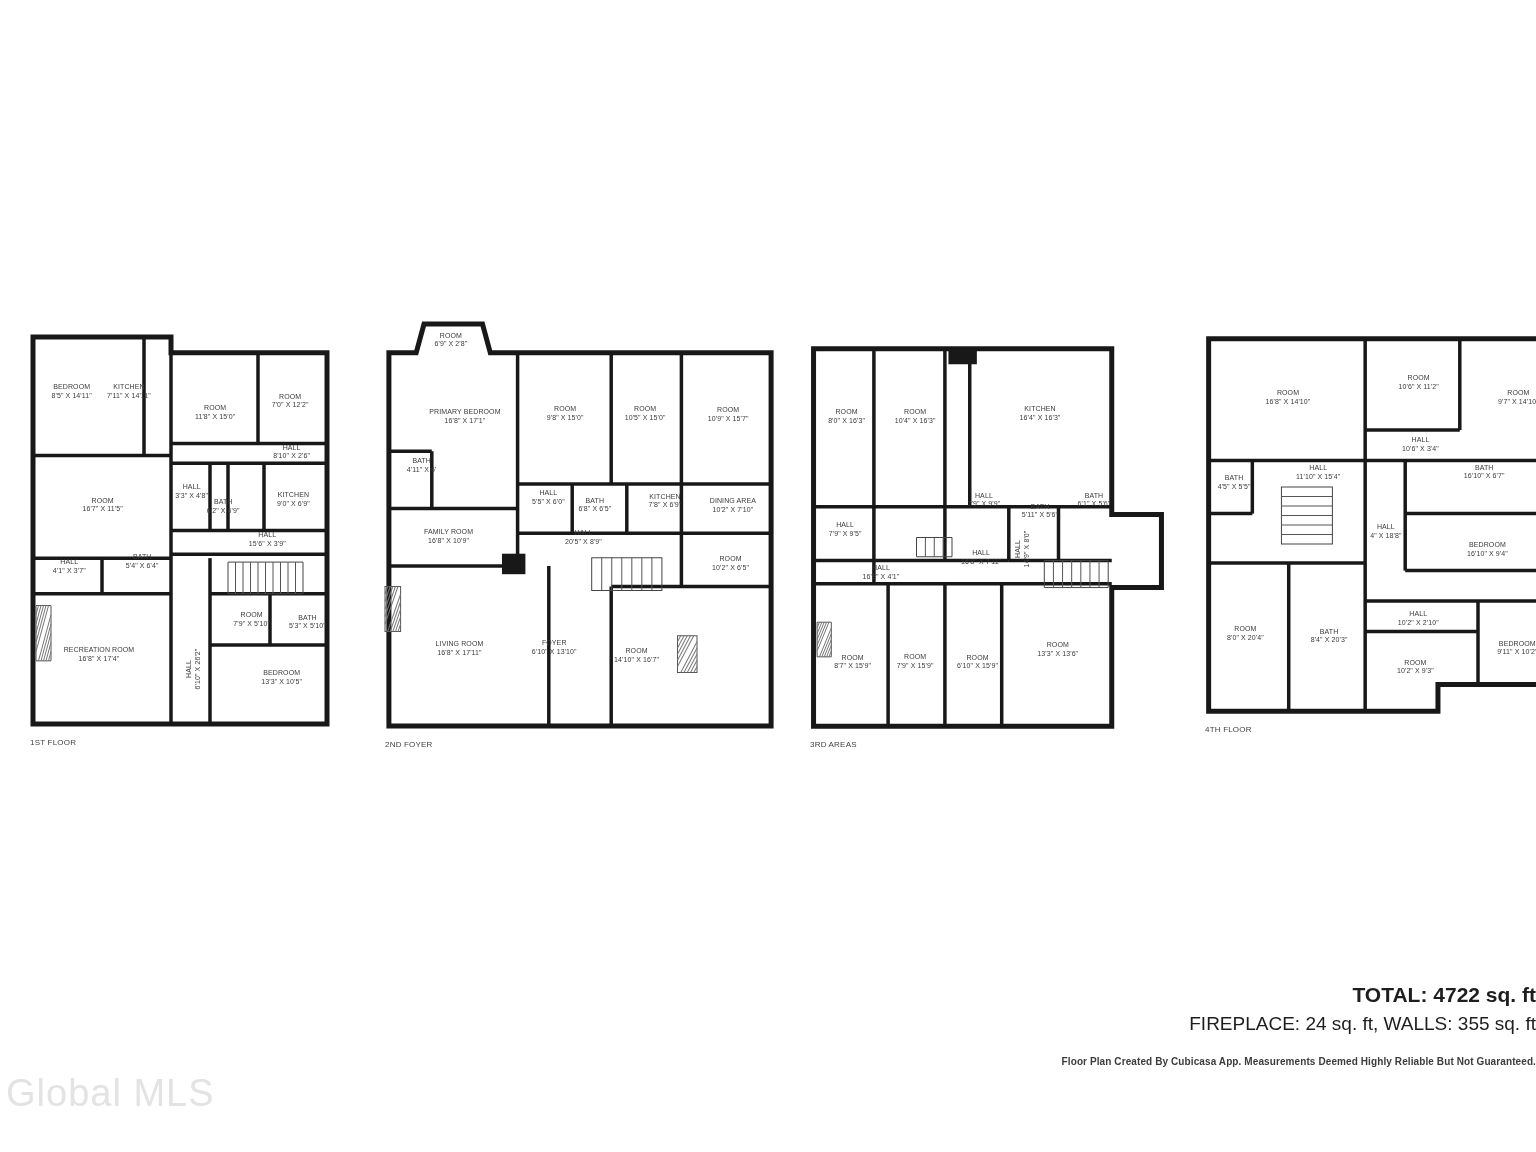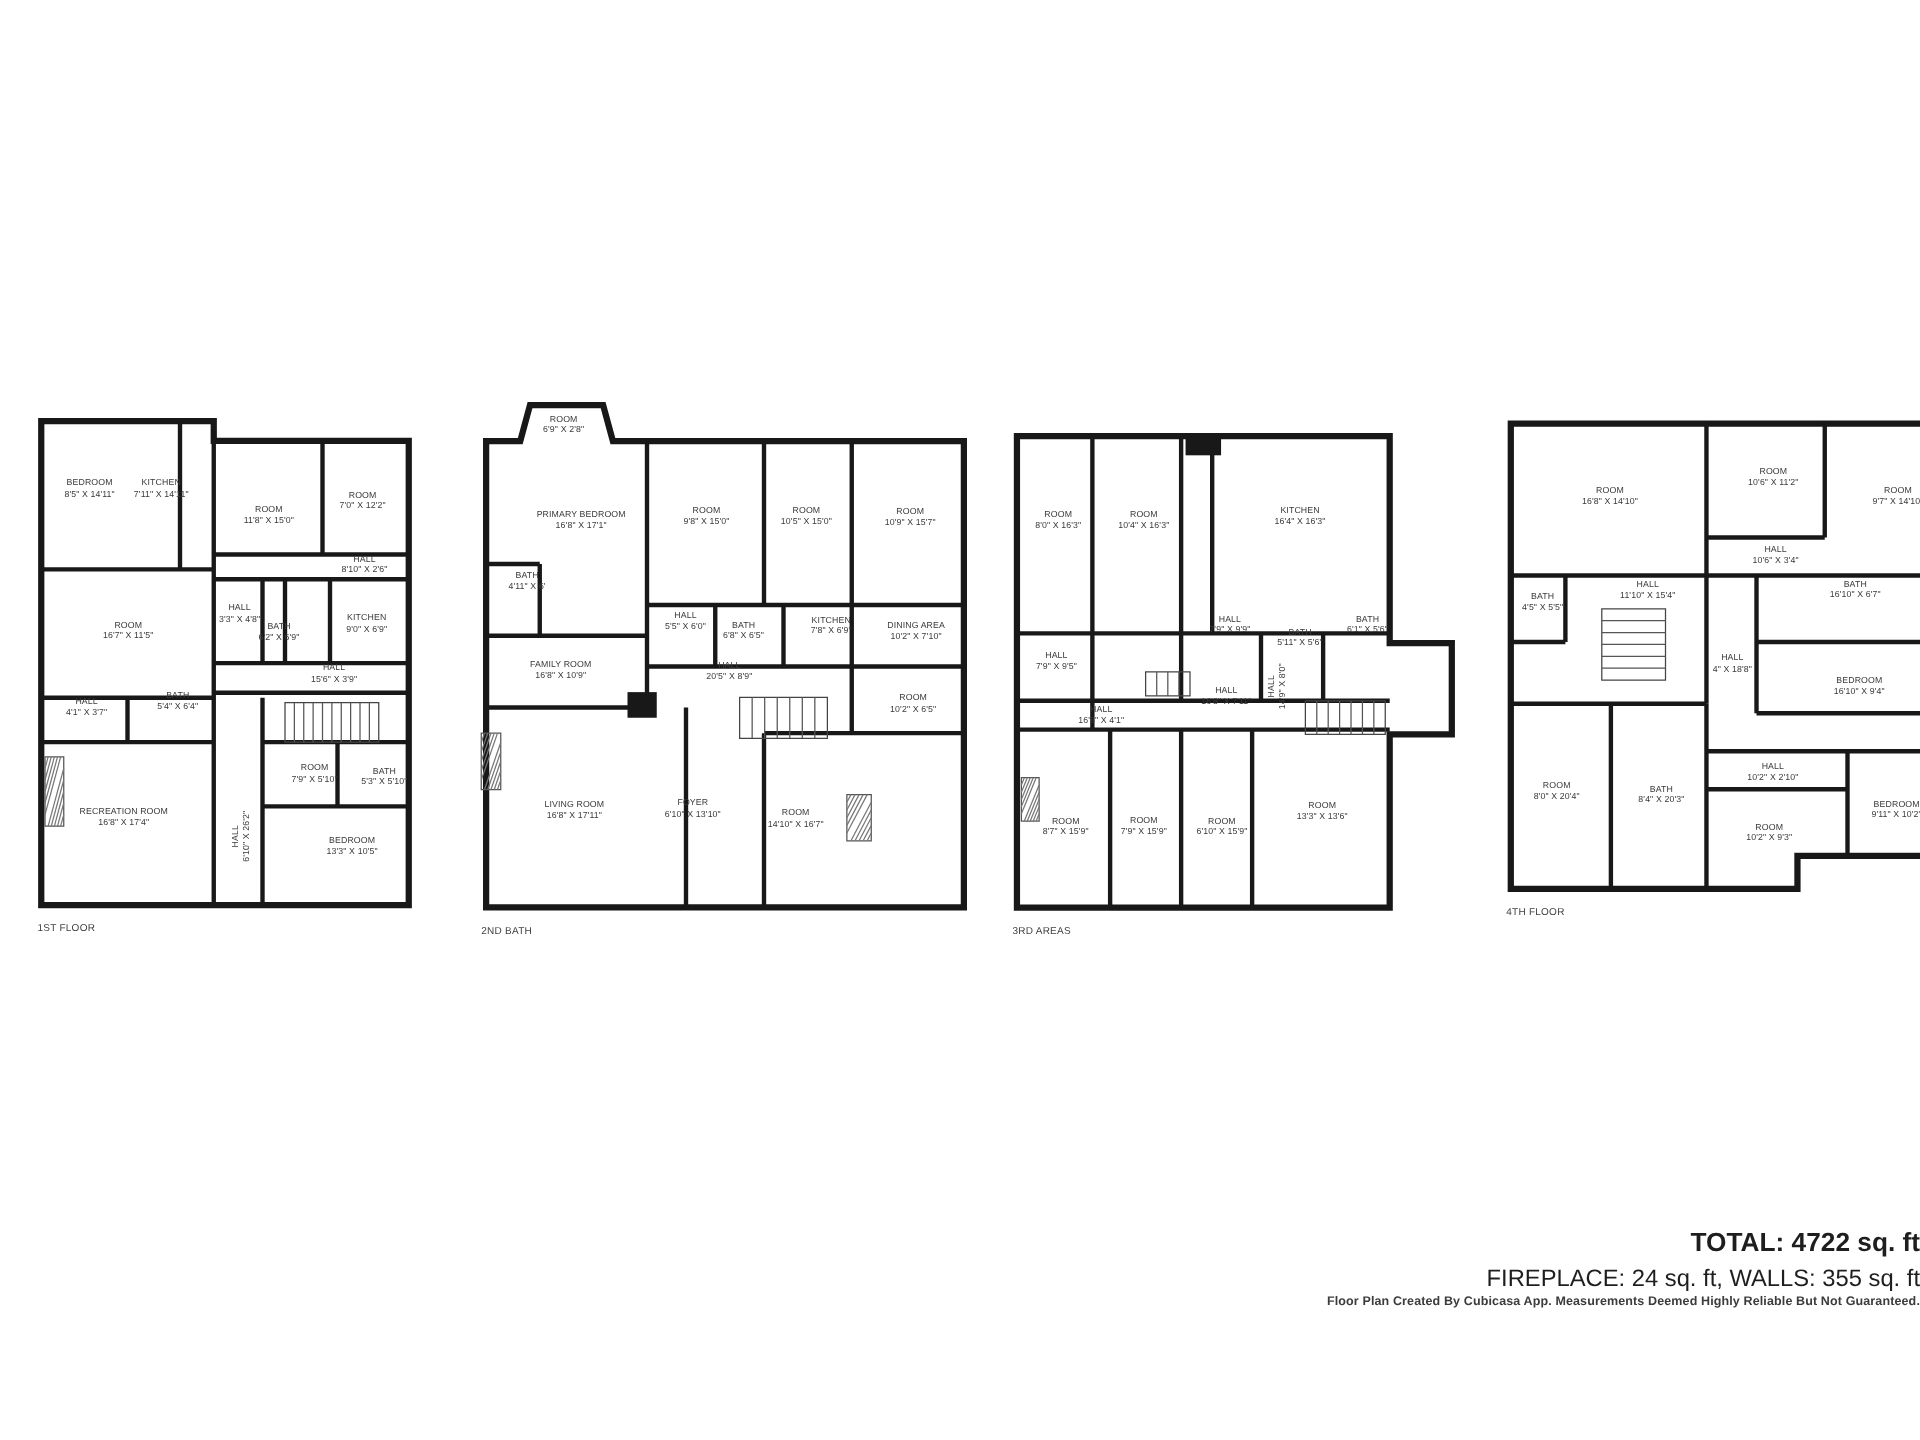--- a/index.html
+++ b/index.html
@@ -11,21 +11,21 @@
   .room{position:absolute;transform:translate(-50%,-50%);text-align:center;
         font-size:7px;line-height:1.25;color:#3a3a3a;white-space:nowrap;
         background:rgba(255,255,255,0.0);letter-spacing:.1px;}
   .room.rot{transform:translate(-50%,-50%) rotate(-90deg);}
   .room .rname{display:block;}
   .room .rdims{display:block;}
   .floor-caption{position:absolute;left:0;bottom:-19px;font-size:8px;color:#3f3f3f;letter-spacing:.2px;}
   .summary{position:absolute;left:0;top:983px;width:100%;text-align:right;color:#1e1e1e;}
   .summary .total{font-size:21px;font-weight:bold;margin-bottom:5px;}
   .summary .line{font-size:19px;line-height:24px;}
-  .summary .disclaimer{font-size:10px;font-weight:bold;color:#3c3c3c;letter-spacing:.1px;}
+  .summary .disclaimer{font-size:10px;font-weight:bold;color:#3c3c3c;margin-top:20px;letter-spacing:.1px;}
   .watermark{position:absolute;left:6px;top:1072px;font-size:38px;color:#e3e3e3;
              letter-spacing:1px;font-weight:400;}
 </style>
 </head>
 <body>
 
 <div class="canvas">
   <div id="floors">
       <div class="floor" style="left: 30px; top: 333px; width: 300px; height: 395px;">
         <svg viewBox="0 0 100 100" preserveAspectRatio="none">
@@ -247,21 +247,21 @@
           <span class="rdims">16'8" X 17'11"</span>
         </div>
         <div class="room" style="left: 43.4%; top: 80.1%;">
           <span class="rname">FOYER</span>
           <span class="rdims">6'10" X 13'10"</span>
         </div>
         <div class="room" style="left: 64.5%; top: 82%;">
           <span class="rname">ROOM</span>
           <span class="rdims">14'10" X 16'7"</span>
         </div>
-        <div class="floor-caption">2ND BATH</div>
+        <div class="floor-caption">2ND FOYER</div>
       </div>
       <div class="floor" style="left: 810px; top: 345px; width: 355px; height: 385px;">
         <svg viewBox="0 0 100 100" preserveAspectRatio="none">
           <polygon points="1,1 85,1 85,44 99,44 99,63 85,63 85,99 1,99" fill="#ffffff" stroke="#181818" stroke-width="5" vector-effect="non-scaling-stroke"></polygon>
           <line x1="18" y1="1" x2="18" y2="42" stroke="#181818" stroke-width="3.5" vector-effect="non-scaling-stroke"></line>
           <line x1="38" y1="1" x2="38" y2="42" stroke="#181818" stroke-width="3.5" vector-effect="non-scaling-stroke"></line>
           <line x1="45" y1="1" x2="45" y2="42" stroke="#181818" stroke-width="3.5" vector-effect="non-scaling-stroke"></line>
           <line x1="1" y1="42" x2="85" y2="42" stroke="#181818" stroke-width="3.5" vector-effect="non-scaling-stroke"></line>
           <line x1="56" y1="42" x2="56" y2="56" stroke="#181818" stroke-width="3.5" vector-effect="non-scaling-stroke"></line>
           <line x1="70" y1="42" x2="70" y2="56" stroke="#181818" stroke-width="3.5" vector-effect="non-scaling-stroke"></line>
@@ -439,13 +439,14 @@
         <div class="floor-caption">4TH FLOOR</div>
       </div>
     </div>
 
   <div class="summary">
     <div class="total">TOTAL: 4722 sq. ft</div>
     <div class="line">FIREPLACE: 24 sq. ft, WALLS: 355 sq. ft</div>
     <div class="disclaimer">Floor Plan Created By Cubicasa App. Measurements Deemed Highly Reliable But Not Guaranteed.</div>
   </div>
 
+  <div class="watermark">Global MLS</div>
 </div>
 
 </body></html>

